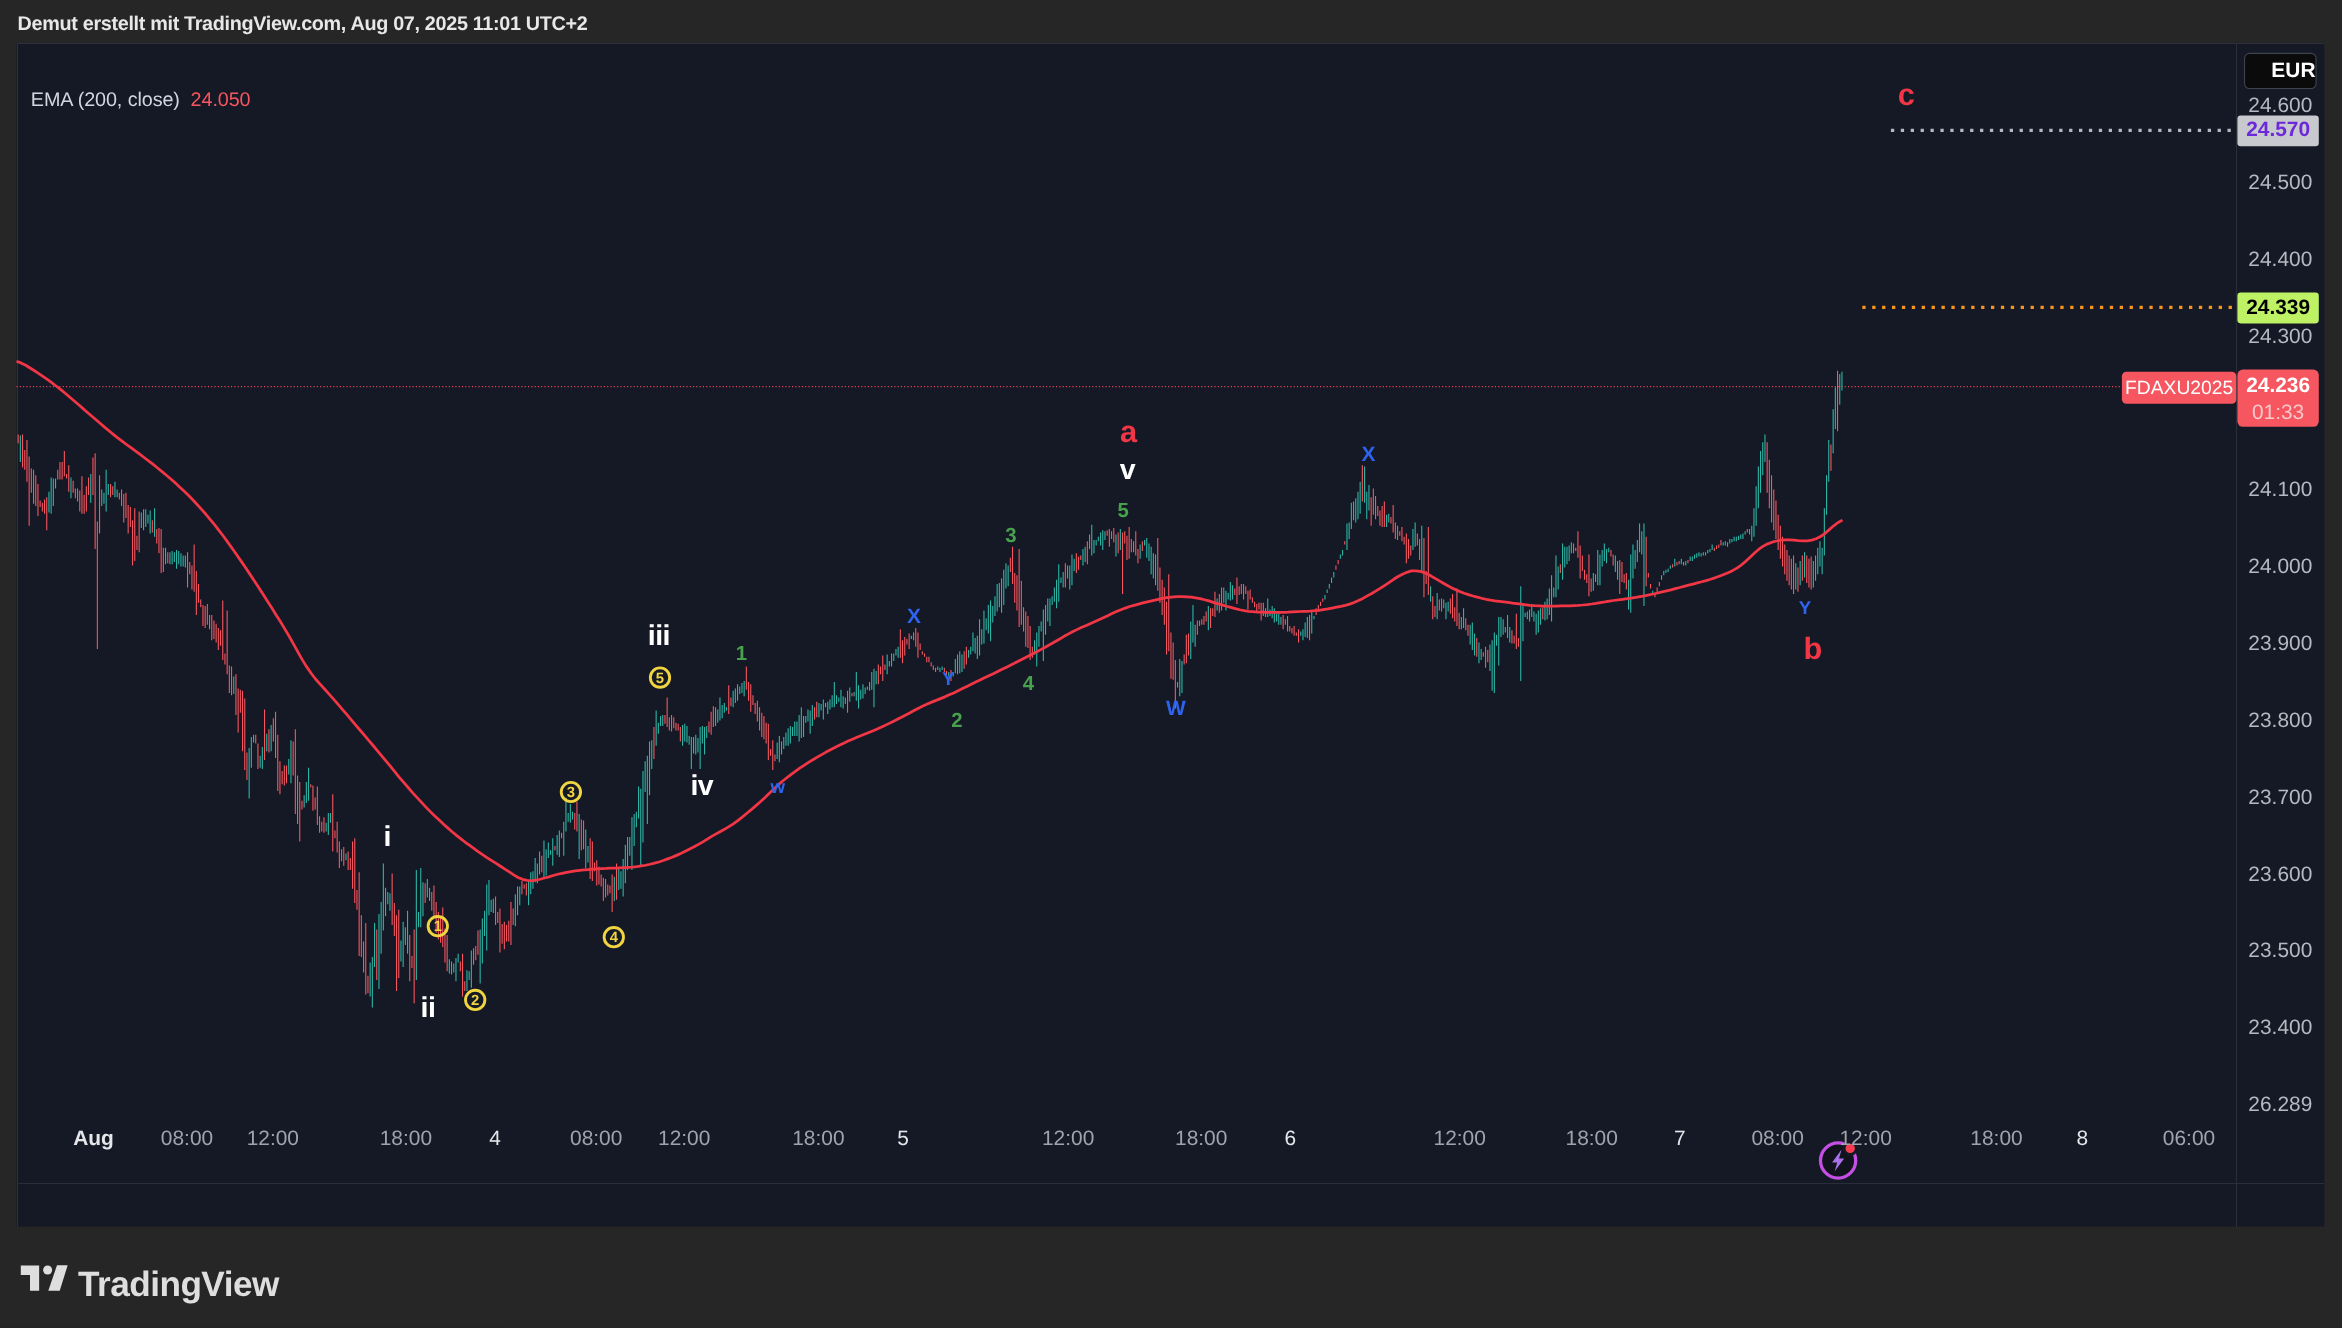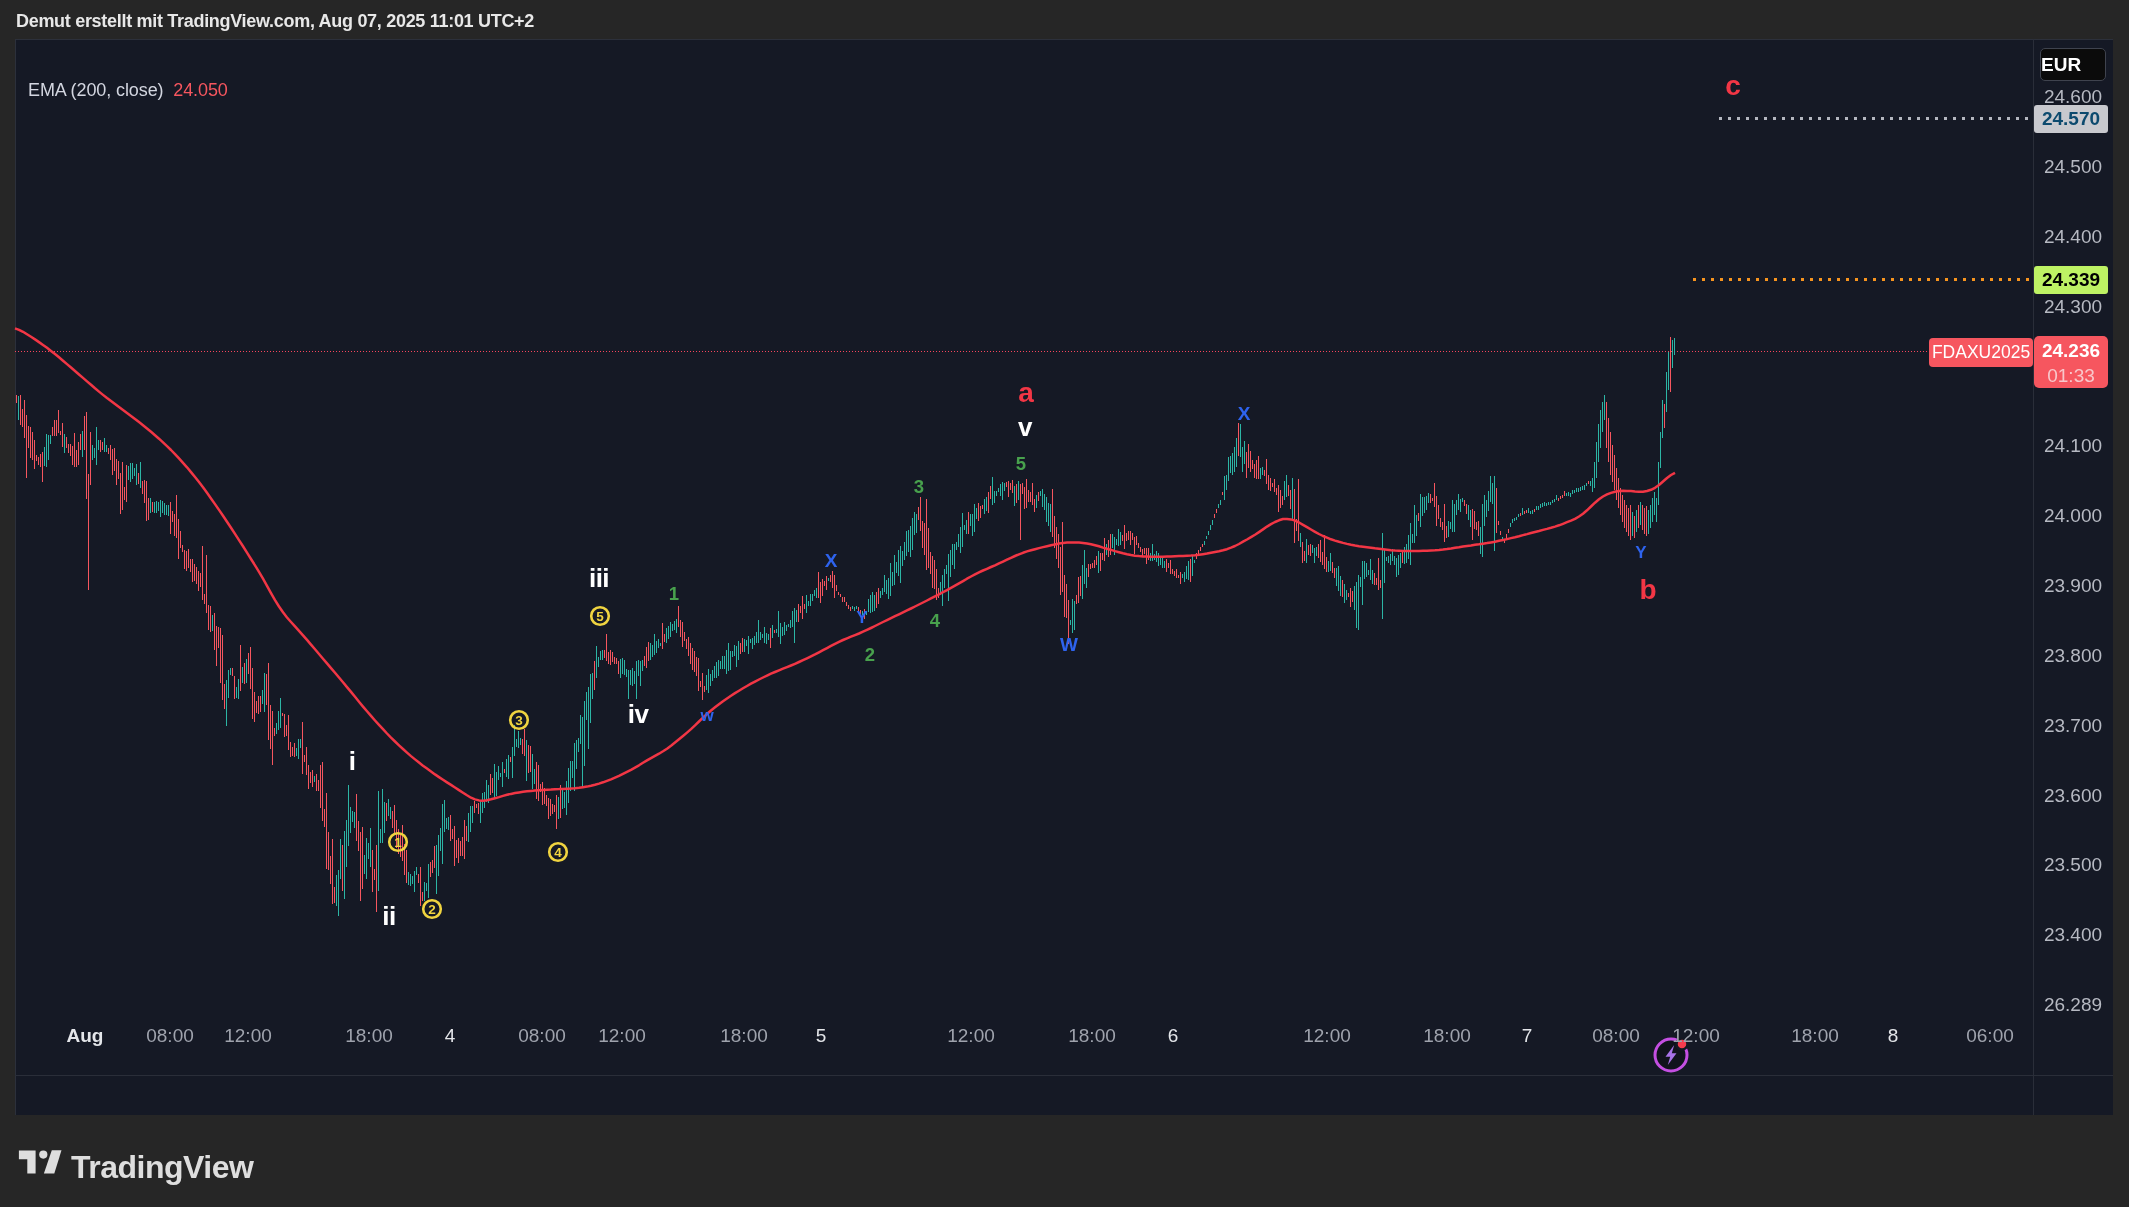--- a/index.html
+++ b/index.html
@@ -7,21 +7,21 @@
 #title{position:absolute;left:16px;top:11px;color:#e8e8e8;font-size:18px;font-weight:700;letter-spacing:-0.3px}
 #chart{position:absolute;left:15px;top:39px;width:2098px;height:1076px;background:#151925}
 #legend1{position:absolute;left:28px;top:53px;font-size:18px;color:#d3d6e0;white-space:pre;letter-spacing:-0.1px}
 .p{color:#c9ccd6} .v{color:#f6565f}
 #legend2{position:absolute;left:28px;top:80px;font-size:18px;color:#d3d6e0;white-space:pre;letter-spacing:-0.1px}
 .pl{position:absolute;left:2033px;width:80px;text-align:center;transform:translateY(-50%);font-size:19px;color:#b6b9c2}
 .tl{position:absolute;top:1025px;transform:translateX(-50%);font-size:19px;color:#9fa3ad}
 .tl.m{color:#e4e6ea;font-weight:700}
 .tl.d{color:#e4e6ea;font-weight:400}
 .box{position:absolute;left:2034px;width:74px;text-align:center;transform:translateY(-50%);font-size:19px;font-weight:700;border-radius:3px;padding:3px 0}
-#eur{position:absolute;left:2040px;top:48px;width:66px;height:33px;background:#0b0b0b;border:1px solid #3f434e;border-radius:5px;color:#fff;font-size:19px;font-weight:700;text-align:left;line-height:31px}
+#eur{position:absolute;left:2040px;top:48px;width:66px;height:33px;background:#0b0b0b;border:1px solid #3f434e;border-radius:5px;color:#fff;font-size:19px;font-weight:700;text-align:right;line-height:31px}
 .wl{position:absolute;transform:translate(-50%,-50%);font-weight:700}
 .wv{color:#fff;font-size:26px;font-weight:700;letter-spacing:-0.5px}
 .gn{color:#48a14d;font-size:18.5px;font-weight:700}
 .bl{color:#2e63ee;font-size:19px}
 .bl.s{font-size:17px}
 .rd{color:#f23645;font-size:28px}
 #flabel{position:absolute;left:1929px;top:338px;width:104px;height:29px;background:#f6565f;border-radius:4px;color:#fff;font-size:17.5px;text-align:center;line-height:29px}
 #pbox{position:absolute;left:2034px;top:336px;width:74px;height:52px;background:#f6565f;border-radius:5px;text-align:center}
 #pbox .a{color:#fff;font-size:19px;font-weight:700;line-height:30px}
 #pbox .b{color:#f8c7cb;font-size:19px;line-height:20px}
@@ -83,21 +83,21 @@
 <div class="pl" style="top:726px">23.700</div>
 <div class="pl" style="top:656px">23.800</div>
 <div class="pl" style="top:586px">23.900</div>
 <div class="pl" style="top:516px">24.000</div>
 <div class="pl" style="top:446px">24.100</div>
 <div class="pl" style="top:307px">24.300</div>
 <div class="pl" style="top:237px">24.400</div>
 <div class="pl" style="top:167px">24.500</div>
 <div class="pl" style="top:97px">24.600</div>
   <div id="eur">EUR</div>
-  <div class="box" style="top:119px;background:#c8c9ce;color:#0c4a6e">24.570</div>
+  <div class="box" style="top:119px;background:#c8c9ce;color:#6d28d9">24.570</div>
   <div class="box" style="top:280px;background:#bef264;color:#000">24.339</div>
   <div id="pbox">
       <div class="a">24.236</div>
       <div class="b">01:33</div>
     </div>
   <div class="tl m" style="left:85px">Aug</div>
 <div class="tl" style="left:170px">08:00</div>
 <div class="tl" style="left:248px">12:00</div>
 <div class="tl" style="left:369px">18:00</div>
 <div class="tl d" style="left:450px">4</div>

